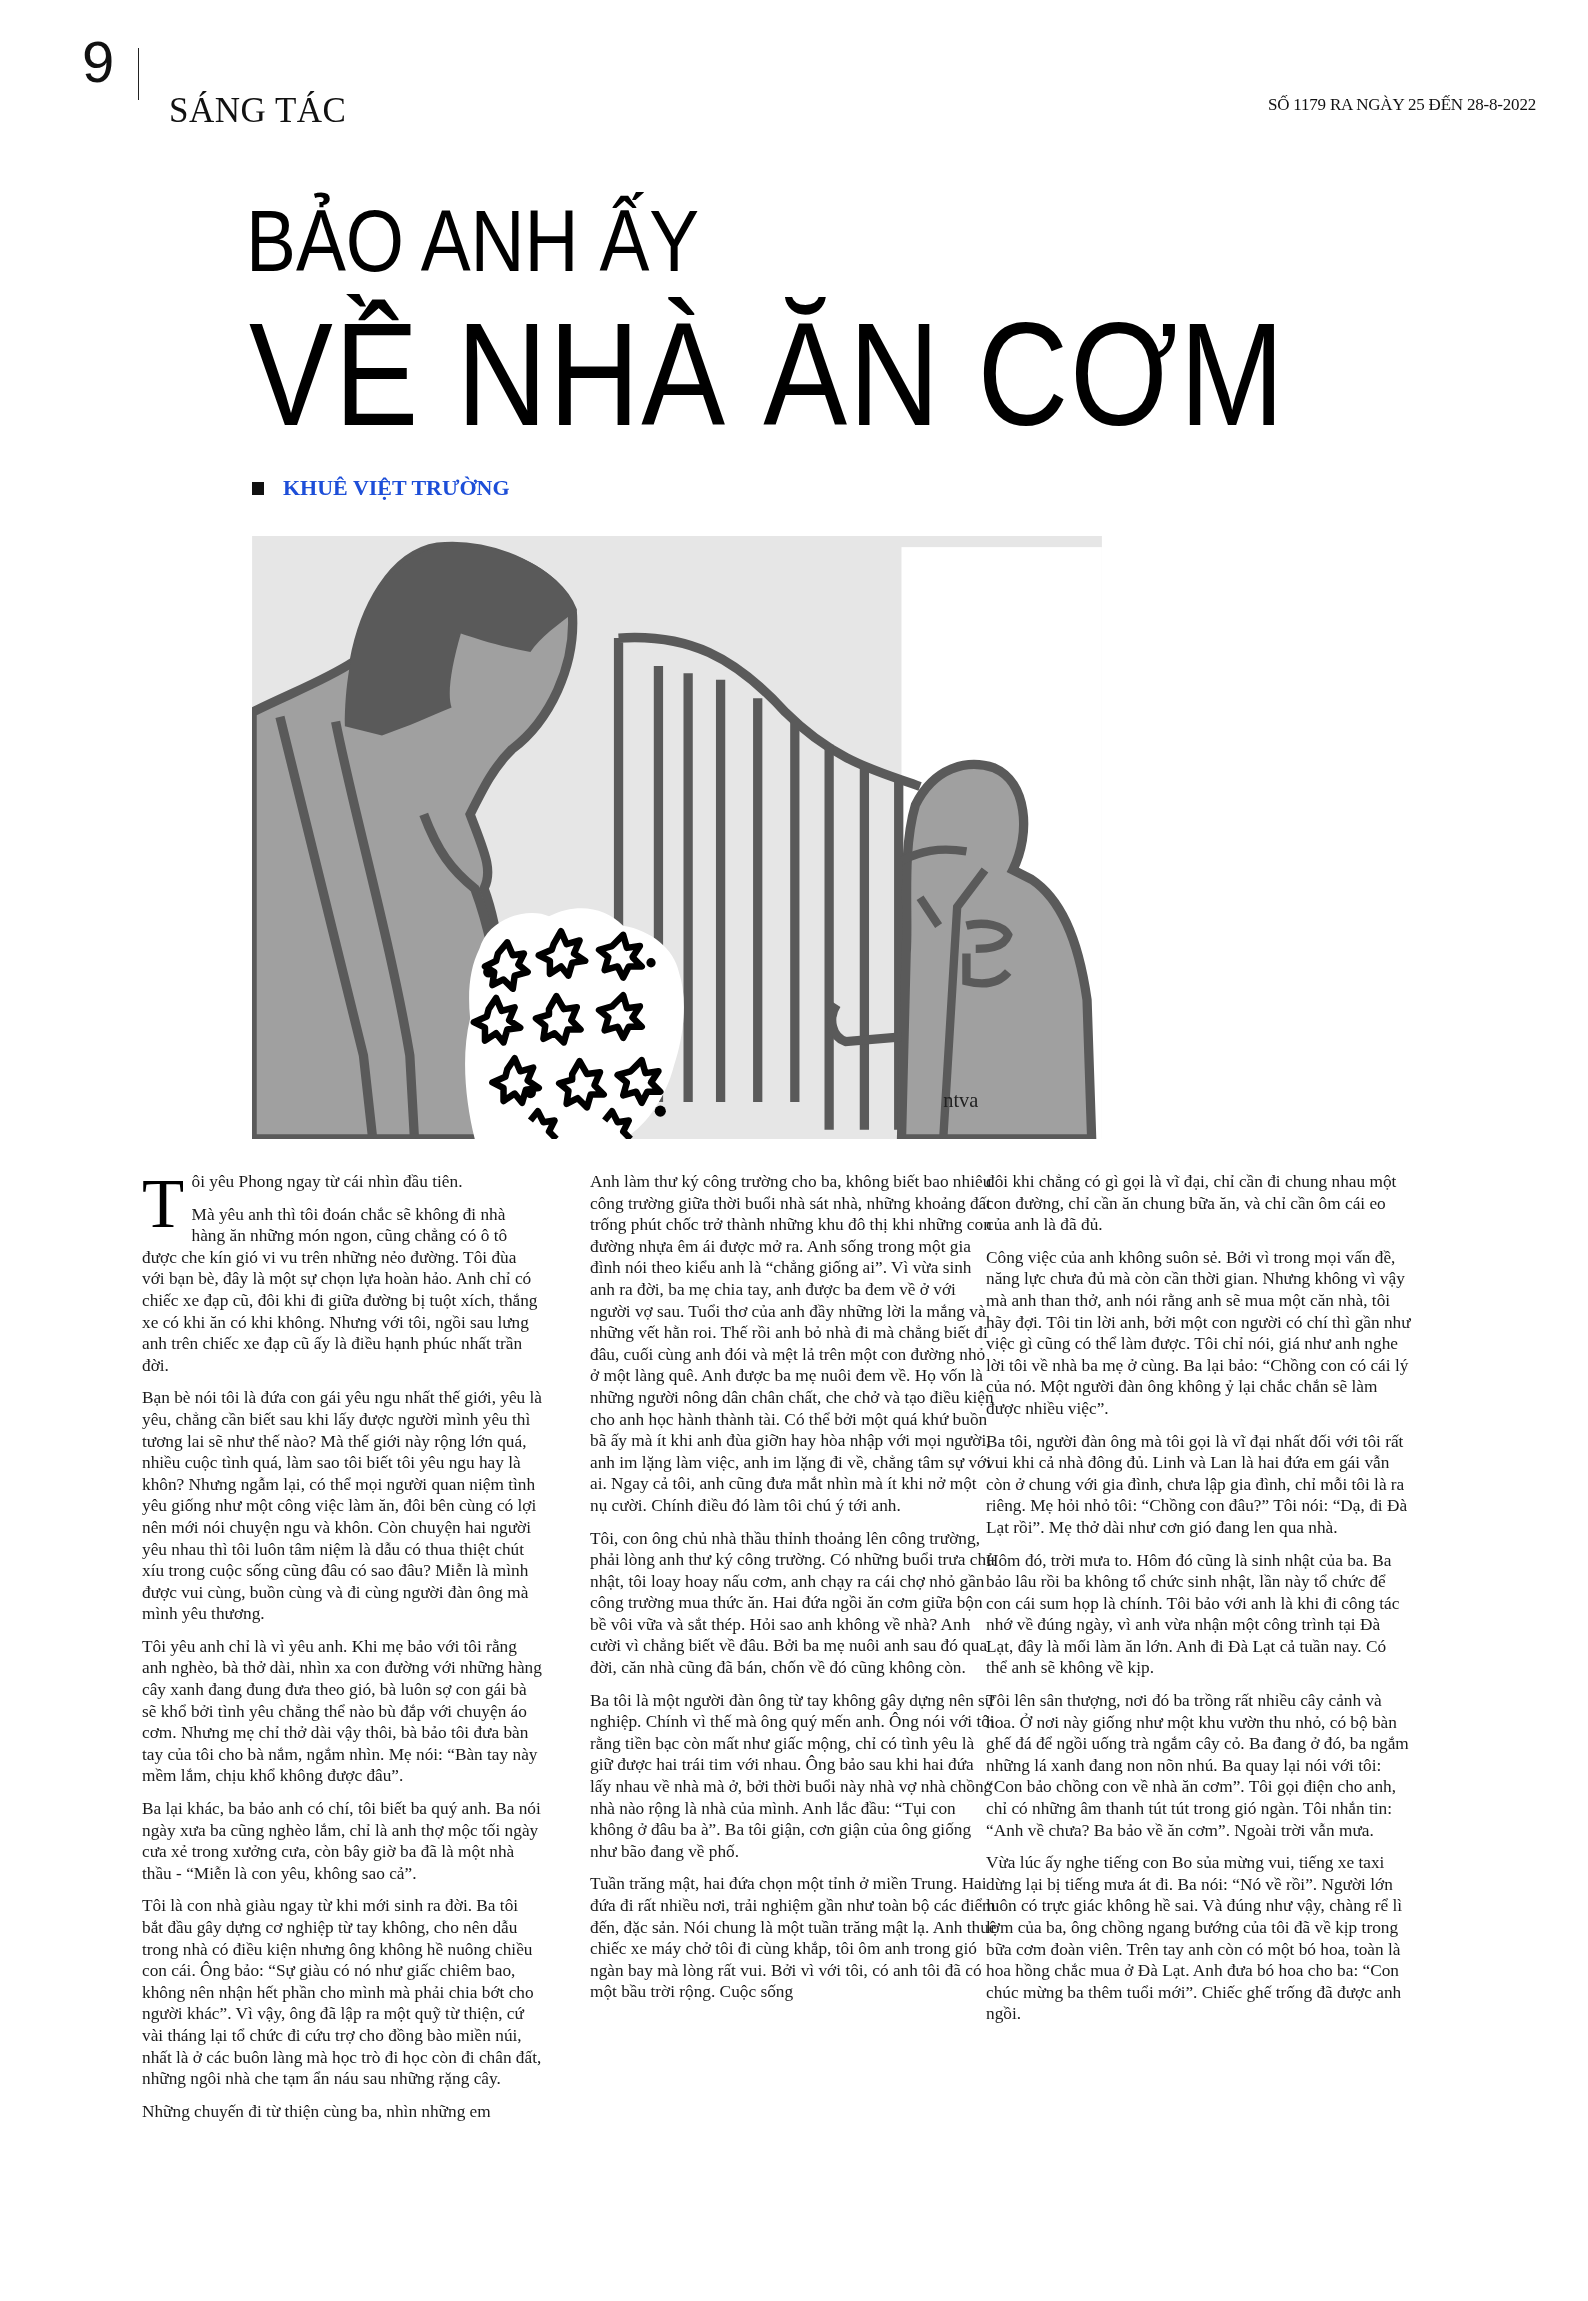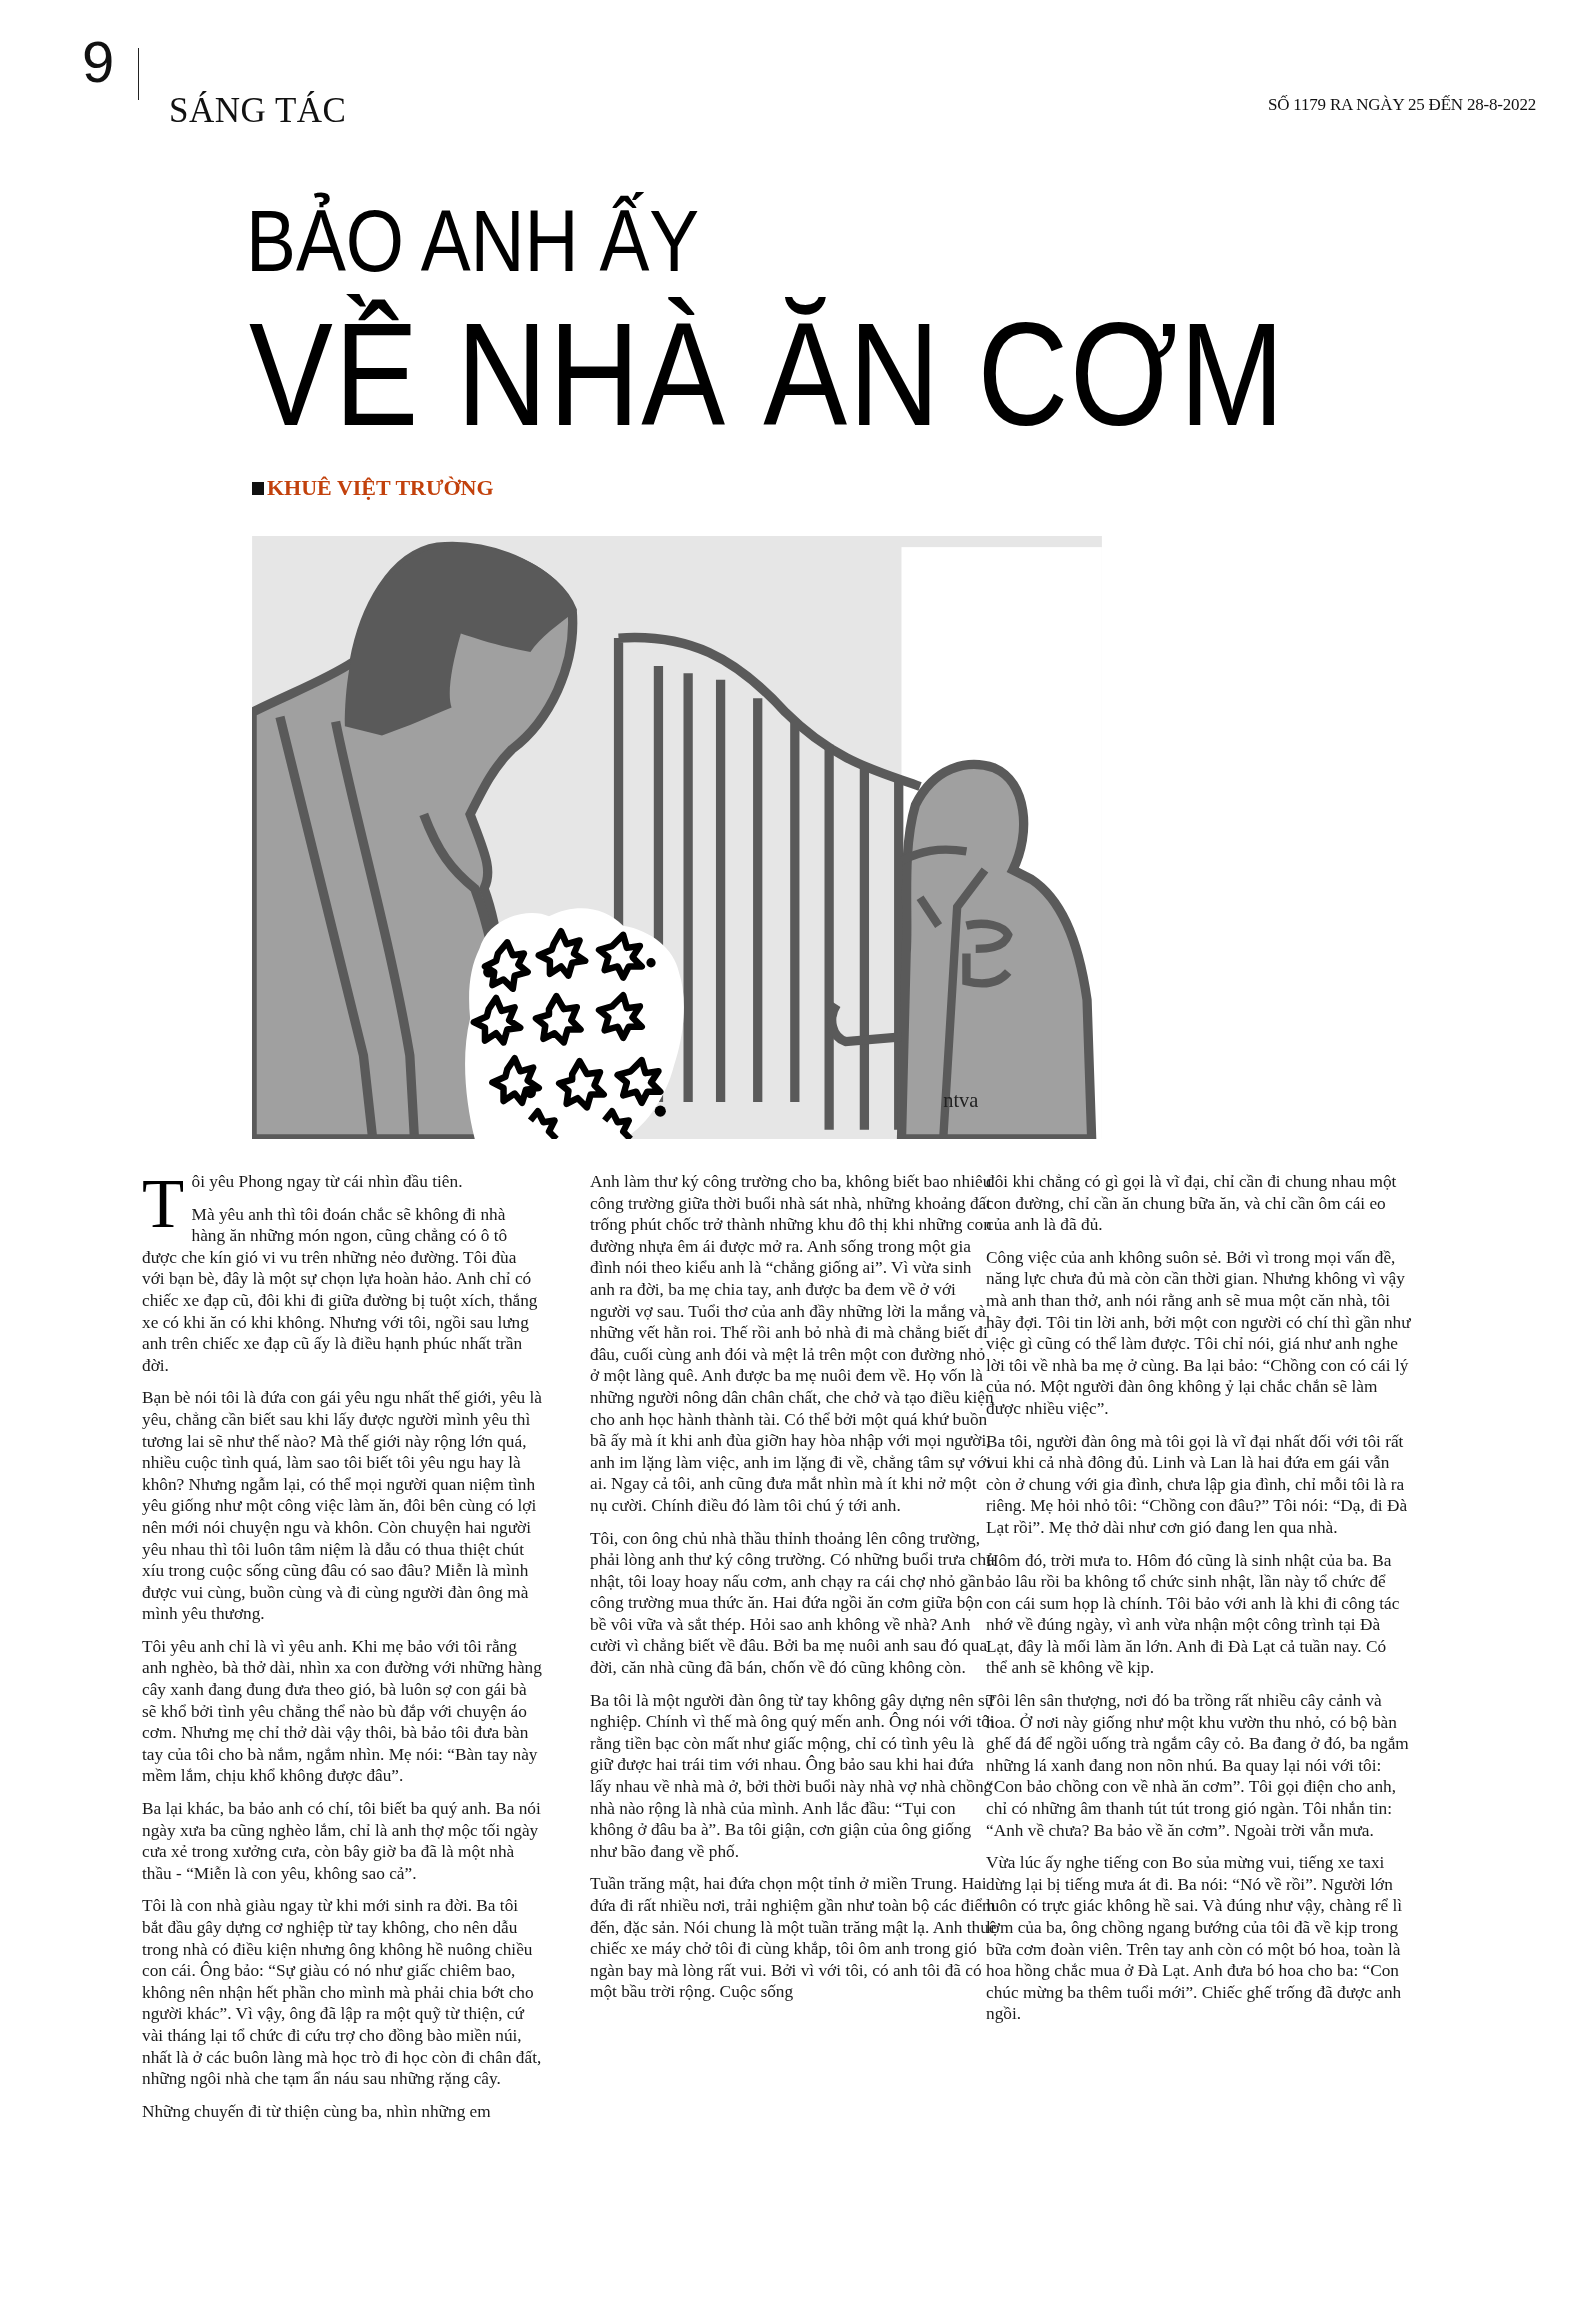--- a/index.html
+++ b/index.html
@@ -3,21 +3,21 @@
   <meta charset="utf-8">
   <style>
     html, body { margin: 0; padding: 0; background: #ffffff; }
     body { width: 1589px; height: 2301px; position: relative; overflow: hidden; color: #111; }
     .page-num { position: absolute; left: 82px; top: 33px; font-family: "Liberation Sans", sans-serif; font-size: 58px; line-height: 1; color: #111; }
     .vrule { position: absolute; left: 138px; top: 48px; width: 0.9px; height: 52px; background: #222; }
     .section { position: absolute; left: 169px; top: 91px; font-family: "Liberation Serif", serif; font-size: 35px; letter-spacing: 0.5px; color: #111; }
     .issue { position: absolute; right: 53px; top: 95px; font-family: "Liberation Serif", serif; font-size: 17px; color: #111; letter-spacing: -0.2px; }
     .title1 { position: absolute; left: 246px; top: 197px; font-family: "Liberation Sans", sans-serif; font-size: 87px; line-height: 1; color: #000; transform: scaleX(0.86); transform-origin: left top; white-space: nowrap; }
     .title2 { position: absolute; left: 249px; top: 301px; font-family: "Liberation Sans", sans-serif; font-size: 147px; line-height: 1; color: #000; transform: scaleX(0.855); transform-origin: left top; white-space: nowrap; letter-spacing: 1.9px; }
-    .byline { position: absolute; left: 252px; top: 475px; font-family: "Liberation Serif", serif; font-weight: bold; font-size: 22px; color: #c2410c; display: flex; align-items: center; gap: 3px; }
+    .byline { position: absolute; left: 252px; top: 475px; font-family: "Liberation Serif", serif; font-weight: bold; font-size: 22px; color: #1d4ed8; display: flex; align-items: center; gap: 19px; }
     .bullet { width: 12px; height: 13px; background: #111; display: inline-block; }
     .illus { position: absolute; left: 252px; top: 536px; width: 850px; height: 603px; }
     .col { position: absolute; top: 1171px; width: 401px; font-family: "Liberation Serif", serif; font-size: 17.3px; line-height: 21.6px; color: #1a1a1a; text-align: left; }
     .col p { margin: 0 0 11px 0; }
     .col1 { left: 142px; }
     .col2 { left: 590px; width: 408px; }
     .col3 { left: 986px; width: 425px; }
     .dropcap { float: left; font-family: "Liberation Serif", serif; font-size: 69px; line-height: 54px; padding: 5.6px 7.4px 0 0; margin-top: 0; color: #000; }
     .second-para { margin-top: 0; }
   </style>

